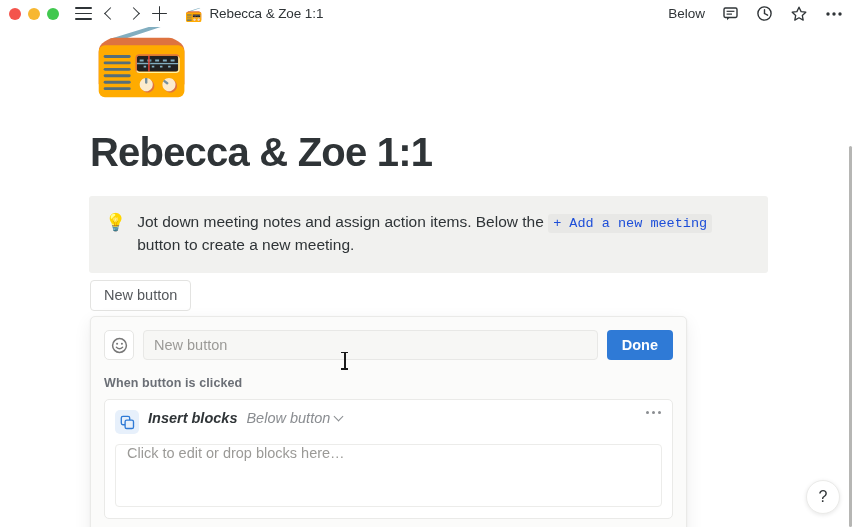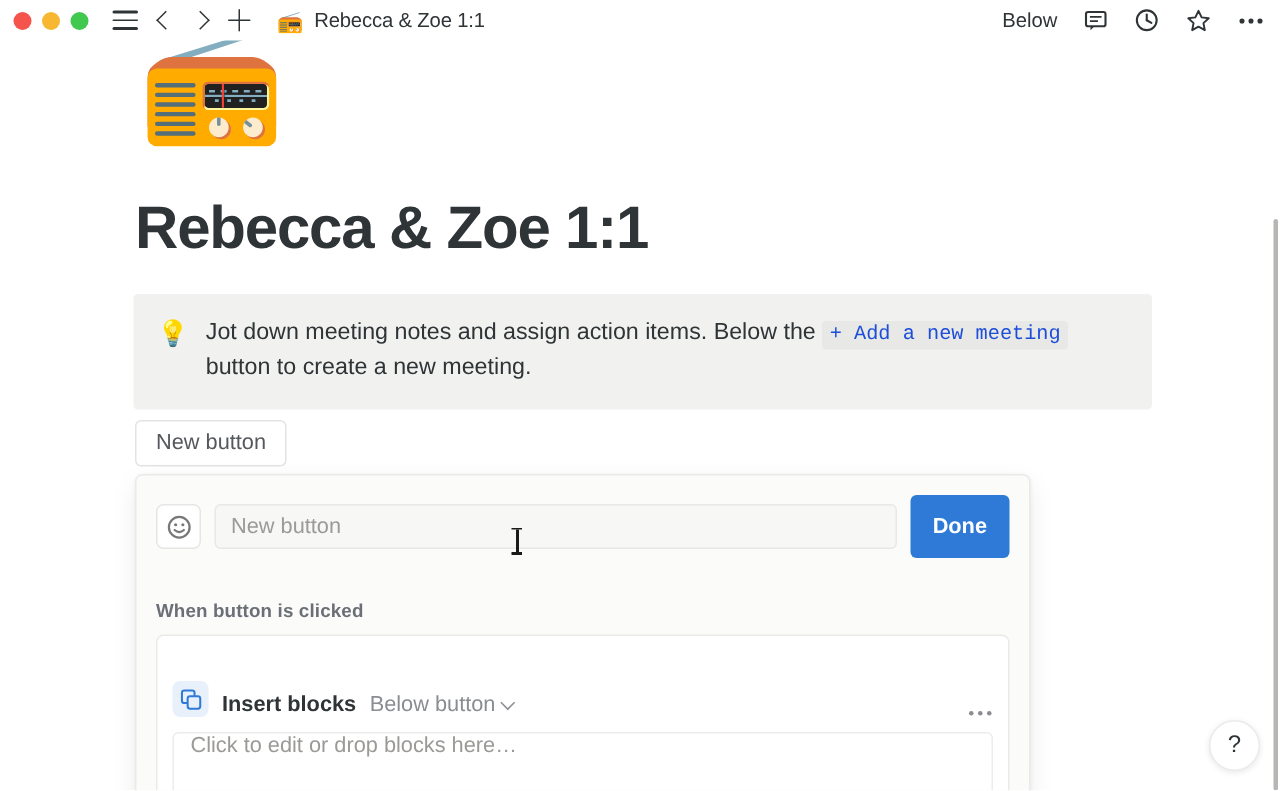--- a/index.html
+++ b/index.html
@@ -153,59 +153,59 @@
     background: #f7f7f5;
     padding: 0 10px;
     font-family: "Liberation Sans", sans-serif;
     font-size: 14.5px;
     color: #2f3437;
     outline: none;
   }
   .name-input::placeholder { color: #9b9a97; }
   .done-btn {
     flex: none;
-    height: 42px;
+    height: 30px;
     padding: 0 15px;
     background: #2f7ad6;
     border: none;
     border-radius: 4px;
     color: #ffffff;
     font-family: "Liberation Sans", sans-serif;
     font-size: 14.5px;
     font-weight: bold;
     cursor: pointer;
   }
 
   .section-label {
-    margin-top: 28px;
+    margin-top: 16px;
     font-size: 12.5px;
     font-weight: bold;
     color: #6b6f76;
     letter-spacing: 0.1px;
   }
 
   .step-card {
     margin-top: 9px;
     background: #ffffff;
     border: 1px solid #eaeae8;
     border-radius: 5px;
     padding: 10px 10px 11px 10px;
   }
-  .step-head { display: flex; align-items: flex-end; gap: 9px; }
+  .step-head { display: flex; align-items: flex-start; gap: 9px; font-style: italic; }
   .step-icon {
     width: 24px; height: 24px;
     background: #e7f0fb;
     border-radius: 5px;
     display: flex; align-items: center; justify-content: center;
     flex: none;
   }
   .step-title { font-size: 14.5px; font-weight: bold; color: #2f3437; }
   .step-sub {
     font-size: 14.5px; color: #8a8d91;
-    display: flex; align-items: center; gap: 5px; margin-top: 28px;
+    display: flex; align-items: center; gap: 5px;
   }
   .chev-down {
     width: 7px; height: 7px;
     border-right: 1.4px solid #8a8d91;
     border-bottom: 1.4px solid #8a8d91;
     transform: translateY(-2px) rotate(45deg);
   }
   .step-more { margin-left: auto; display: flex; align-items: center; cursor: pointer; }
 
   .dropzone {

